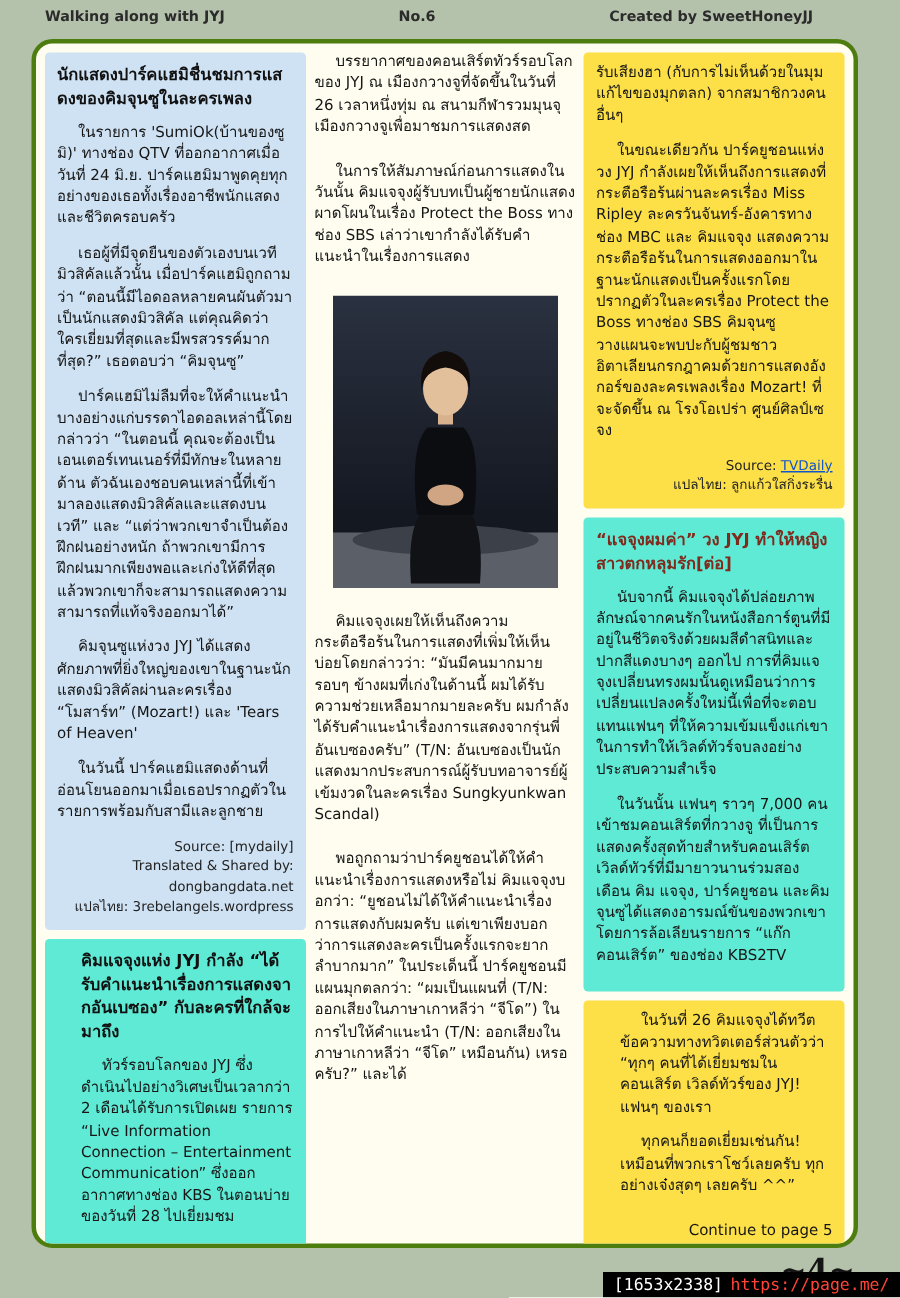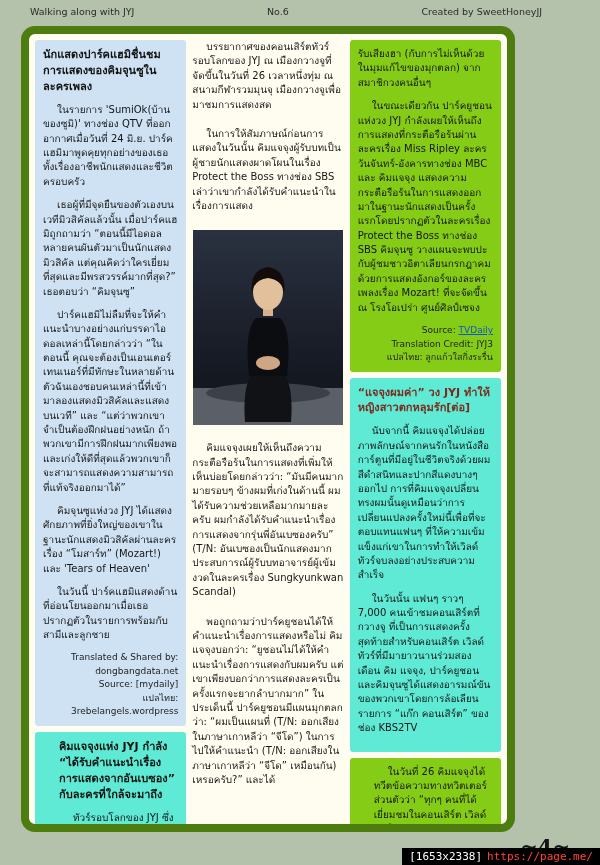--- a/index.html
+++ b/index.html
@@ -1,24 +1,24 @@
 <!DOCTYPE html>
 <html><head>
 <meta charset="utf-8">
 <style>
   html,body{margin:0;padding:0;}
   body{width:600px;height:865px;font-family:"DejaVu Sans","Liberation Sans",sans-serif;}
   .canvas{position:relative;width:600px;height:865px;background:#b4c1ab;overflow:hidden;}
-  .header{position:absolute;top:6px;left:30px;right:58px;display:flex;justify-content:space-between;font-size:9.5px;color:#2b2b2b;}
-  .frame{position:absolute;top:26px;left:21px;width:494px;height:806px;box-sizing:border-box;border:8px solid #4d7c0f;border-radius:14px;background:#fffdf0;padding:6px;display:flex;gap:6px;overflow:hidden;}
+  .header{position:absolute;top:6px;left:30px;right:58px;display:flex;justify-content:space-between;font-size:9.5px;color:#2b2b2b;font-weight:bold;}
+  .frame{position:absolute;top:26px;left:21px;width:551px;height:806px;box-sizing:border-box;border:3px solid #4d7c0f;border-radius:14px;background:#fffdf0;padding:6px;display:flex;gap:6px;overflow:hidden;}
   .col{flex:1;min-width:0;display:flex;flex-direction:column;gap:6px;}
   .sec{border-radius:3px;padding:7px 8px;box-sizing:border-box;}
   .blue{background:#cfe2f3;}
   .green{background:#5eead4;}
-  .pink{background:#84cc16;}
+  .pink{background:#fde047;}
   .grow{flex:1;padding-left:24px;}
   h3{font-size:11px;line-height:1.45;margin:0 0 8px;font-weight:bold;color:#111;overflow-wrap:break-word;}
   h3.maroon{color:#7f2a1d;}
   p{font-size:10px;line-height:1.44;margin:0 0 9px;text-indent:14px;color:#161616;overflow-wrap:break-word;}
   p.noindent{text-indent:0;}
   .src{text-align:right;font-size:9px;line-height:1.5;color:#222;margin-top:2px;}
   .link{color:#1155cc;text-decoration:underline;cursor:pointer;text-align:right;}
   .photo{width:150px;margin:2px auto 10px;line-height:0;}
   .continue{margin-top:auto;text-align:right;font-size:10px;color:#161616;padding-top:8px;}
   .page-num{position:absolute;right:30px;bottom:6px;font-family:"DejaVu Serif","Liberation Serif",serif;font-weight:bold;font-size:21px;color:#141414;}
@@ -41,22 +41,22 @@
 
     <div class="col">
       <section class="sec blue">
         <h3>นักแสดงปาร์คแฮมิชื่นชมการแสดงของคิมจุนซูในละครเพลง</h3>
         <p>ในรายการ 'SumiOk(บ้านของซูมิ)' ทางช่อง QTV ที่ออกอากาศเมื่อวันที่ 24 มิ.ย. ปาร์คแฮมิมาพูดคุยทุกอย่างของเธอทั้งเรื่องอาชีพนักแสดงและชีวิตครอบครัว</p>
         <p>เธอผู้ที่มีจุดยืนของตัวเองบนเวทีมิวสิคัลแล้วนั้น เมื่อปาร์คแฮมิถูกถามว่า “ตอนนี้มีไอดอลหลายคนผันตัวมาเป็นนักแสดงมิวสิคัล แต่คุณคิดว่าใครเยี่ยมที่สุดและมีพรสวรรค์มากที่สุด?” เธอตอบว่า “คิมจุนซู”</p>
         <p>ปาร์คแฮมิไม่ลืมที่จะให้คำแนะนำบางอย่างแก่บรรดาไอดอลเหล่านี้โดยกล่าวว่า “ในตอนนี้ คุณจะต้องเป็นเอนเตอร์เทนเนอร์ที่มีทักษะในหลายด้าน ตัวฉันเองชอบคนเหล่านี้ที่เข้ามาลองแสดงมิวสิคัลและแสดงบนเวที” และ “แต่ว่าพวกเขาจำเป็นต้องฝึกฝนอย่างหนัก ถ้าพวกเขามีการฝึกฝนมากเพียงพอและเก่งให้ดีที่สุดแล้วพวกเขาก็จะสามารถแสดงความสามารถที่แท้จริงออกมาได้”</p>
         <p>คิมจุนซูแห่งวง JYJ ได้แสดงศักยภาพที่ยิ่งใหญ่ของเขาในฐานะนักแสดงมิวสิคัลผ่านละครเรื่อง “โมสาร์ท” (Mozart!) และ 'Tears of Heaven'</p>
         <p>ในวันนี้ ปาร์คแฮมิแสดงด้านที่อ่อนโยนออกมาเมื่อเธอปรากฏตัวในรายการพร้อมกับสามีและลูกชาย</p>
         <div class="src">
+          <div>Source: [mydaily]</div>
           <div>Translated &amp; Shared by: dongbangdata.net</div>
-          <div>Source: [mydaily]</div>
           <div>แปลไทย: 3rebelangels.wordpress</div>
         </div>
       </section>
       <section class="sec green grow">
         <h3>คิมแจจุงแห่ง JYJ กำลัง “ได้รับคำแนะนำเรื่องการแสดงจากอันเบซอง” กับละครที่ใกล้จะมาถึง</h3>
         <p>ทัวร์รอบโลกของ JYJ ซึ่งดำเนินไปอย่างวิเศษเป็นเวลากว่า 2 เดือนได้รับการเปิดเผย รายการ “Live Information Connection – Entertainment Communication” ซึ่งออกอากาศทางช่อง KBS ในตอนบ่ายของวันที่ 28 ไปเยี่ยมชม</p>
       </section>
     </div>
 
     <div class="col">
@@ -86,21 +86,20 @@
       <p>คิมแจจุงเผยให้เห็นถึงความกระตือรือร้นในการแสดงที่เพิ่มให้เห็นบ่อยโดยกล่าวว่า: “มันมีคนมากมายรอบๆ ข้างผมที่เก่งในด้านนี้ ผมได้รับความช่วยเหลือมากมายละครับ ผมกำลังได้รับคำแนะนำเรื่องการแสดงจากรุ่นพี่อันเบซองครับ” (T/N: อันเบซองเป็นนักแสดงมากประสบการณ์ผู้รับบทอาจารย์ผู้เข้มงวดในละครเรื่อง Sungkyunkwan Scandal)</p>
       <p>พอถูกถามว่าปาร์คยูชอนได้ให้คำแนะนำเรื่องการแสดงหรือไม่ คิมแจจุงบอกว่า: “ยูชอนไม่ได้ให้คำแนะนำเรื่องการแสดงกับผมครับ แต่เขาเพียงบอกว่าการแสดงละครเป็นครั้งแรกจะยากลำบากมาก” ในประเด็นนี้ ปาร์คยูชอนมีแผนมุกตลกว่า: “ผมเป็นแผนที่ (T/N: ออกเสียงในภาษาเกาหลีว่า “จีโด”) ในการไปให้คำแนะนำ (T/N: ออกเสียงในภาษาเกาหลีว่า “จีโด” เหมือนกัน) เหรอครับ?” และได้</p>
     </div>
 
     <div class="col">
       <section class="sec pink">
         <p class="noindent">รับเสียงฮา (กับการไม่เห็นด้วยในมุมแก้ไขของมุกตลก) จากสมาชิกวงคนอื่นๆ</p>
         <p>ในขณะเดียวกัน ปาร์คยูชอนแห่งวง JYJ กำลังเผยให้เห็นถึงการแสดงที่กระตือรือร้นผ่านละครเรื่อง Miss Ripley ละครวันจันทร์-อังคารทางช่อง MBC และ คิมแจจุง แสดงความกระตือรือร้นในการแสดงออกมาในฐานะนักแสดงเป็นครั้งแรกโดยปรากฏตัวในละครเรื่อง Protect the Boss ทางช่อง SBS คิมจุนซู วางแผนจะพบปะกับผู้ชมชาวอิตาเลียนกรกฎาคมด้วยการแสดงอังกอร์ของละครเพลงเรื่อง Mozart! ที่จะจัดขึ้น ณ โรงโอเปร่า ศูนย์ศิลป์เซจง</p>
         <div class="src">
           <div><span>Source: </span><a class="link">TVDaily</a></div>
-          <div>Translation Credit: JYJ3</div>
           <div>แปลไทย: ลูกแก้วใสกิ่งระรื่น</div>
         </div>
       </section>
 
       <section class="sec green">
         <h3 class="maroon">“แจจุงผมค่า” วง JYJ ทำให้หญิงสาวตกหลุมรัก[ต่อ]</h3>
         <p>นับจากนี้ คิมแจจุงได้ปล่อยภาพลักษณ์จากคนรักในหนังสือการ์ตูนที่มีอยู่ในชีวิตจริงด้วยผมสีดำสนิทและปากสีแดงบางๆ ออกไป การที่คิมแจจุงเปลี่ยนทรงผมนั้นดูเหมือนว่าการเปลี่ยนแปลงครั้งใหม่นี้เพื่อที่จะตอบแทนแฟนๆ ที่ให้ความเข้มแข็งแก่เขาในการทำให้เวิลด์ทัวร์จบลงอย่างประสบความสำเร็จ</p>
         <p>ในวันนั้น แฟนๆ ราวๆ 7,000 คนเข้าชมคอนเสิร์ตที่กวางจู ที่เป็นการแสดงครั้งสุดท้ายสำหรับคอนเสิร์ต เวิลด์ทัวร์ที่มีมายาวนานร่วมสองเดือน คิม แจจุง, ปาร์คยูชอน และคิมจุนซูได้แสดงอารมณ์ขันของพวกเขาโดยการล้อเลียนรายการ “แก๊ก คอนเสิร์ต” ของช่อง KBS2TV</p>
       </section>
 

